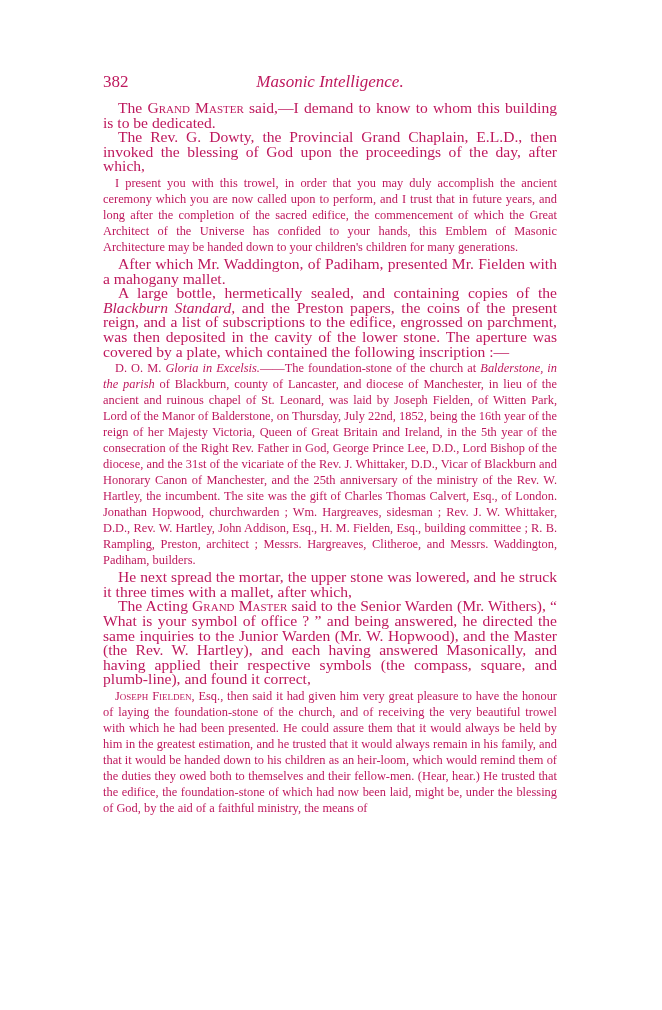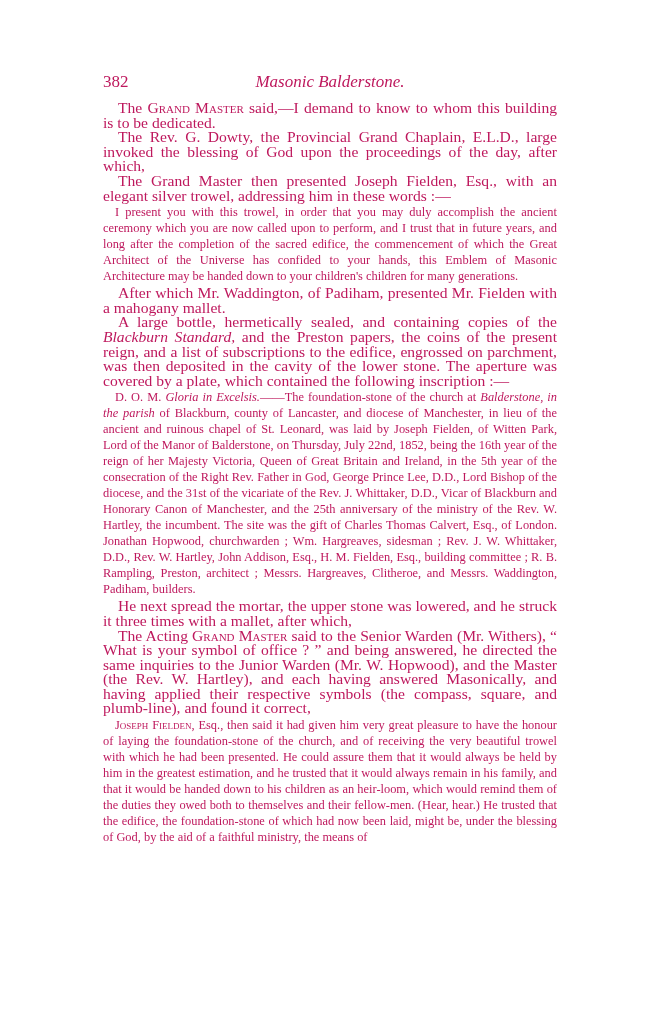--- a/index.html
+++ b/index.html
@@ -15,31 +15,30 @@
   .sm { font-size:12.4px; line-height:16px; text-indent:12px; margin-top:1px; margin-bottom:2px; }
   .sc { font-variant:small-caps; }
   .it { font-style:italic; }
 </style>
 </head>
 <body>
 
 <div class="page">
   <div class="header">
     <span class="pno">382</span>
-    <span class="rtitle">Masonic Balderstone.</span>
+    <span class="rtitle">Masonic Intelligence.</span>
   </div>
 
   <div class="body">
     <p class="lg"><span>The </span><span class="sc">Grand Master</span><span> said,—I demand to know to whom this building is to be dedicated.</span></p>
 
 
 
-    <p class="lg">The Rev. G. Dowty, the Provincial Grand Chaplain, E.L.D., large invoked the blessing of God upon the proceedings of the day, after which,</p>
+    <p class="lg">The Rev. G. Dowty, the Provincial Grand Chaplain, E.L.D., then invoked the blessing of God upon the proceedings of the day, after which,</p>
 
-    <p class="lg">The Grand Master then presented Joseph Fielden, Esq., with an elegant silver trowel, addressing him in these words :—</p>
 
     <p class="sm">I present you with this trowel, in order that you may duly accomplish the ancient ceremony which you are now called upon to perform, and I trust that in future years, and long after the completion of the sacred edifice, the commencement of which the Great Architect of the Universe has confided to your hands, this Emblem of Masonic Architecture may be handed down to your children's children for many generations.</p>
 
     <p class="lg">After which Mr. Waddington, of Padiham, presented Mr. Fielden with a mahogany mallet.</p>
 
     <p class="lg"><span>A large bottle, hermetically sealed, and containing copies of the </span><span class="it">Blackburn Standard,</span><span> and the Preston papers, the coins of the present reign, and a list of subscriptions to the edifice, engrossed on parchment, was then deposited in the cavity of the lower stone. The aperture was covered by a plate, which contained the following inscription :—</span></p>
 
     <p class="sm"><span>D. O. M. </span><span class="it">Gloria in Excelsis.</span><span>——The foundation-stone of the church at </span><span class="it">Balderstone, in the parish</span><span> of Blackburn, county of Lancaster, and diocese of Manchester, in lieu of the ancient and ruinous chapel of St. Leonard, was laid by Joseph Fielden, of Witten Park, Lord of the Manor of Balderstone, on Thursday, July 22nd, 1852, being the 16th year of the reign of her Majesty Victoria, Queen of Great Britain and Ireland, in the 5th year of the consecration of the Right Rev. Father in God, George Prince Lee, D.D., Lord Bishop of the diocese, and the 31st of the vicariate of the Rev. J. Whittaker, D.D., Vicar of Blackburn and Honorary Canon of Manchester, and the 25th anniversary of the ministry of the Rev. W. Hartley, the incumbent. The site was the gift of Charles Thomas Calvert, Esq., of London. Jonathan Hopwood, churchwarden ; Wm. Hargreaves, sidesman ; Rev. J. W. Whittaker, D.D., Rev. W. Hartley, John Addison, Esq., H. M. Fielden, Esq., building committee ; R. B. Rampling, Preston, architect ; Messrs. Hargreaves, Clitheroe, and Messrs. Waddington, Padiham, builders.</span></p>
 
     <p class="lg">He next spread the mortar, the upper stone was lowered, and he struck it three times with a mallet, after which,</p>

